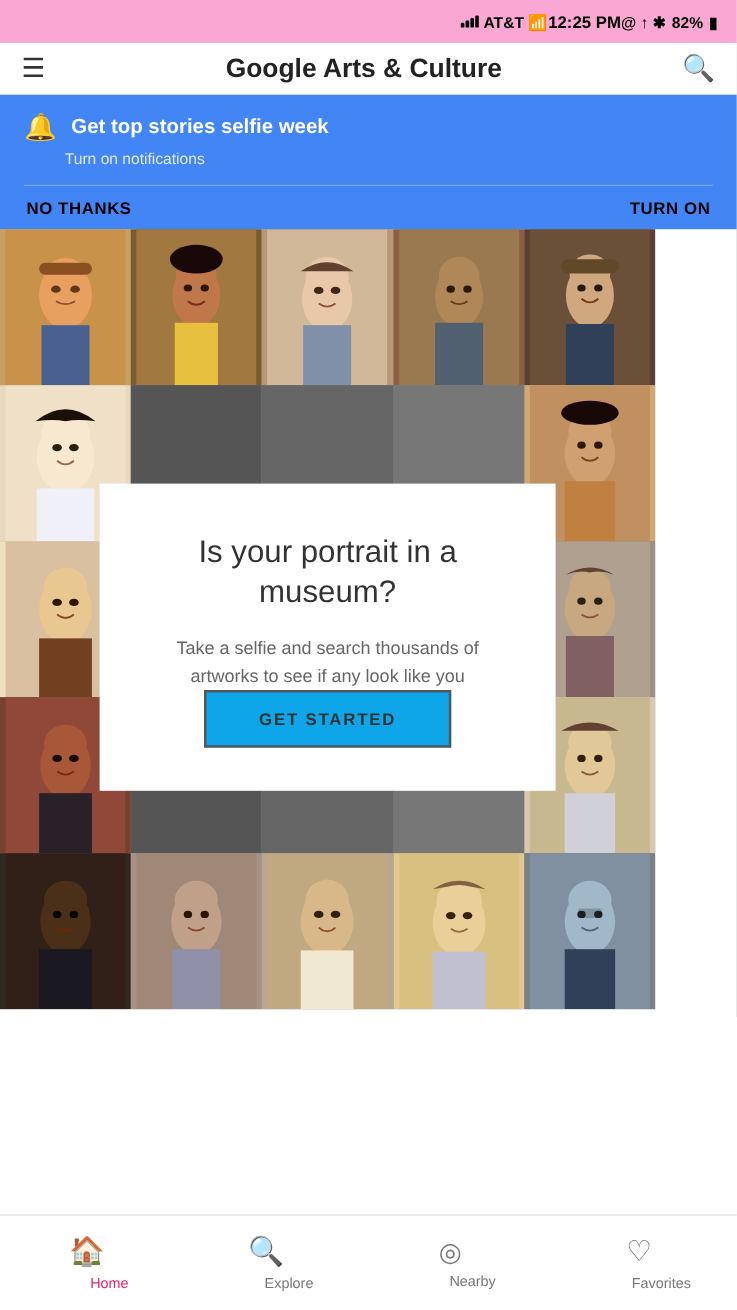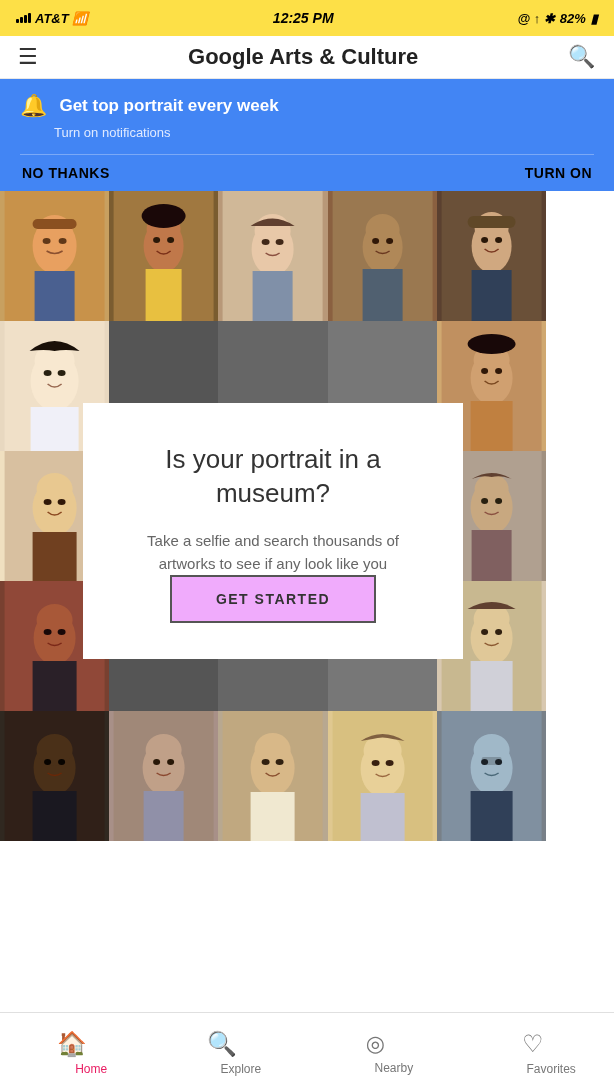--- a/index.html
+++ b/index.html
@@ -8,26 +8,25 @@
       width: 614px;
       min-height: 1092px;
       font-family: -apple-system, 'Helvetica Neue', Arial, sans-serif;
       background: #fff;
       overflow-x: hidden;
     }
 
     
     .status-bar {
       display: flex;
-      justify-content: space-between;
+      justify-content: flex-end;
       align-items: center;
       padding: 6px 16px;
-      background: #fde047;
+      background: #f9a8d4;
       height: 36px;
-      font-style: italic;
     }
     .status-left { display: flex; align-items: center; gap: 4px; font-size: 13px; font-weight: 600; }
     .status-center { font-size: 14px; font-weight: 600; }
     .status-right { display: flex; align-items: center; gap: 5px; font-size: 13px; font-weight: 600; }
 
     
     .header {
       display: flex;
       align-items: center;
       justify-content: space-between;
@@ -147,21 +146,21 @@
     }
 
     .modal-btn {
       display: inline-block;
       border: 2px solid #555;
       padding: 14px 44px;
       font-size: 14px;
       font-weight: 600;
       letter-spacing: 1.5px;
       color: #333;
-      background: #f0abfc;
+      background: #0ea5e9;
       cursor: pointer;
     }
 
     
     .bottom-nav {
       position: fixed;
       bottom: 0;
       width: 614px;
       height: 80px;
       background: #fff;
@@ -221,21 +220,21 @@
   <span class="hamburger-icon">☰</span>
   <span class="header-title">
     <span>Google Arts &amp; Culture</span>
   </span>
   <span class="search-icon-header">🔍</span>
 </div>
 
 <div class="notification-banner">
   <div class="notif-top">
     <span class="notif-bell">🔔</span>
-    <span class="notif-title">Get top portrait every week</span>
+    <span class="notif-title">Get top stories selfie week</span>
   </div>
   <div class="notif-subtitle">Turn on notifications</div>
   <div class="notif-actions">
     <button class="notif-btn">NO THANKS</button>
     <button class="notif-btn">TURN ON</button>
   </div>
 </div>
 
 <div class="portrait-section">
   <div class="portrait-grid">

